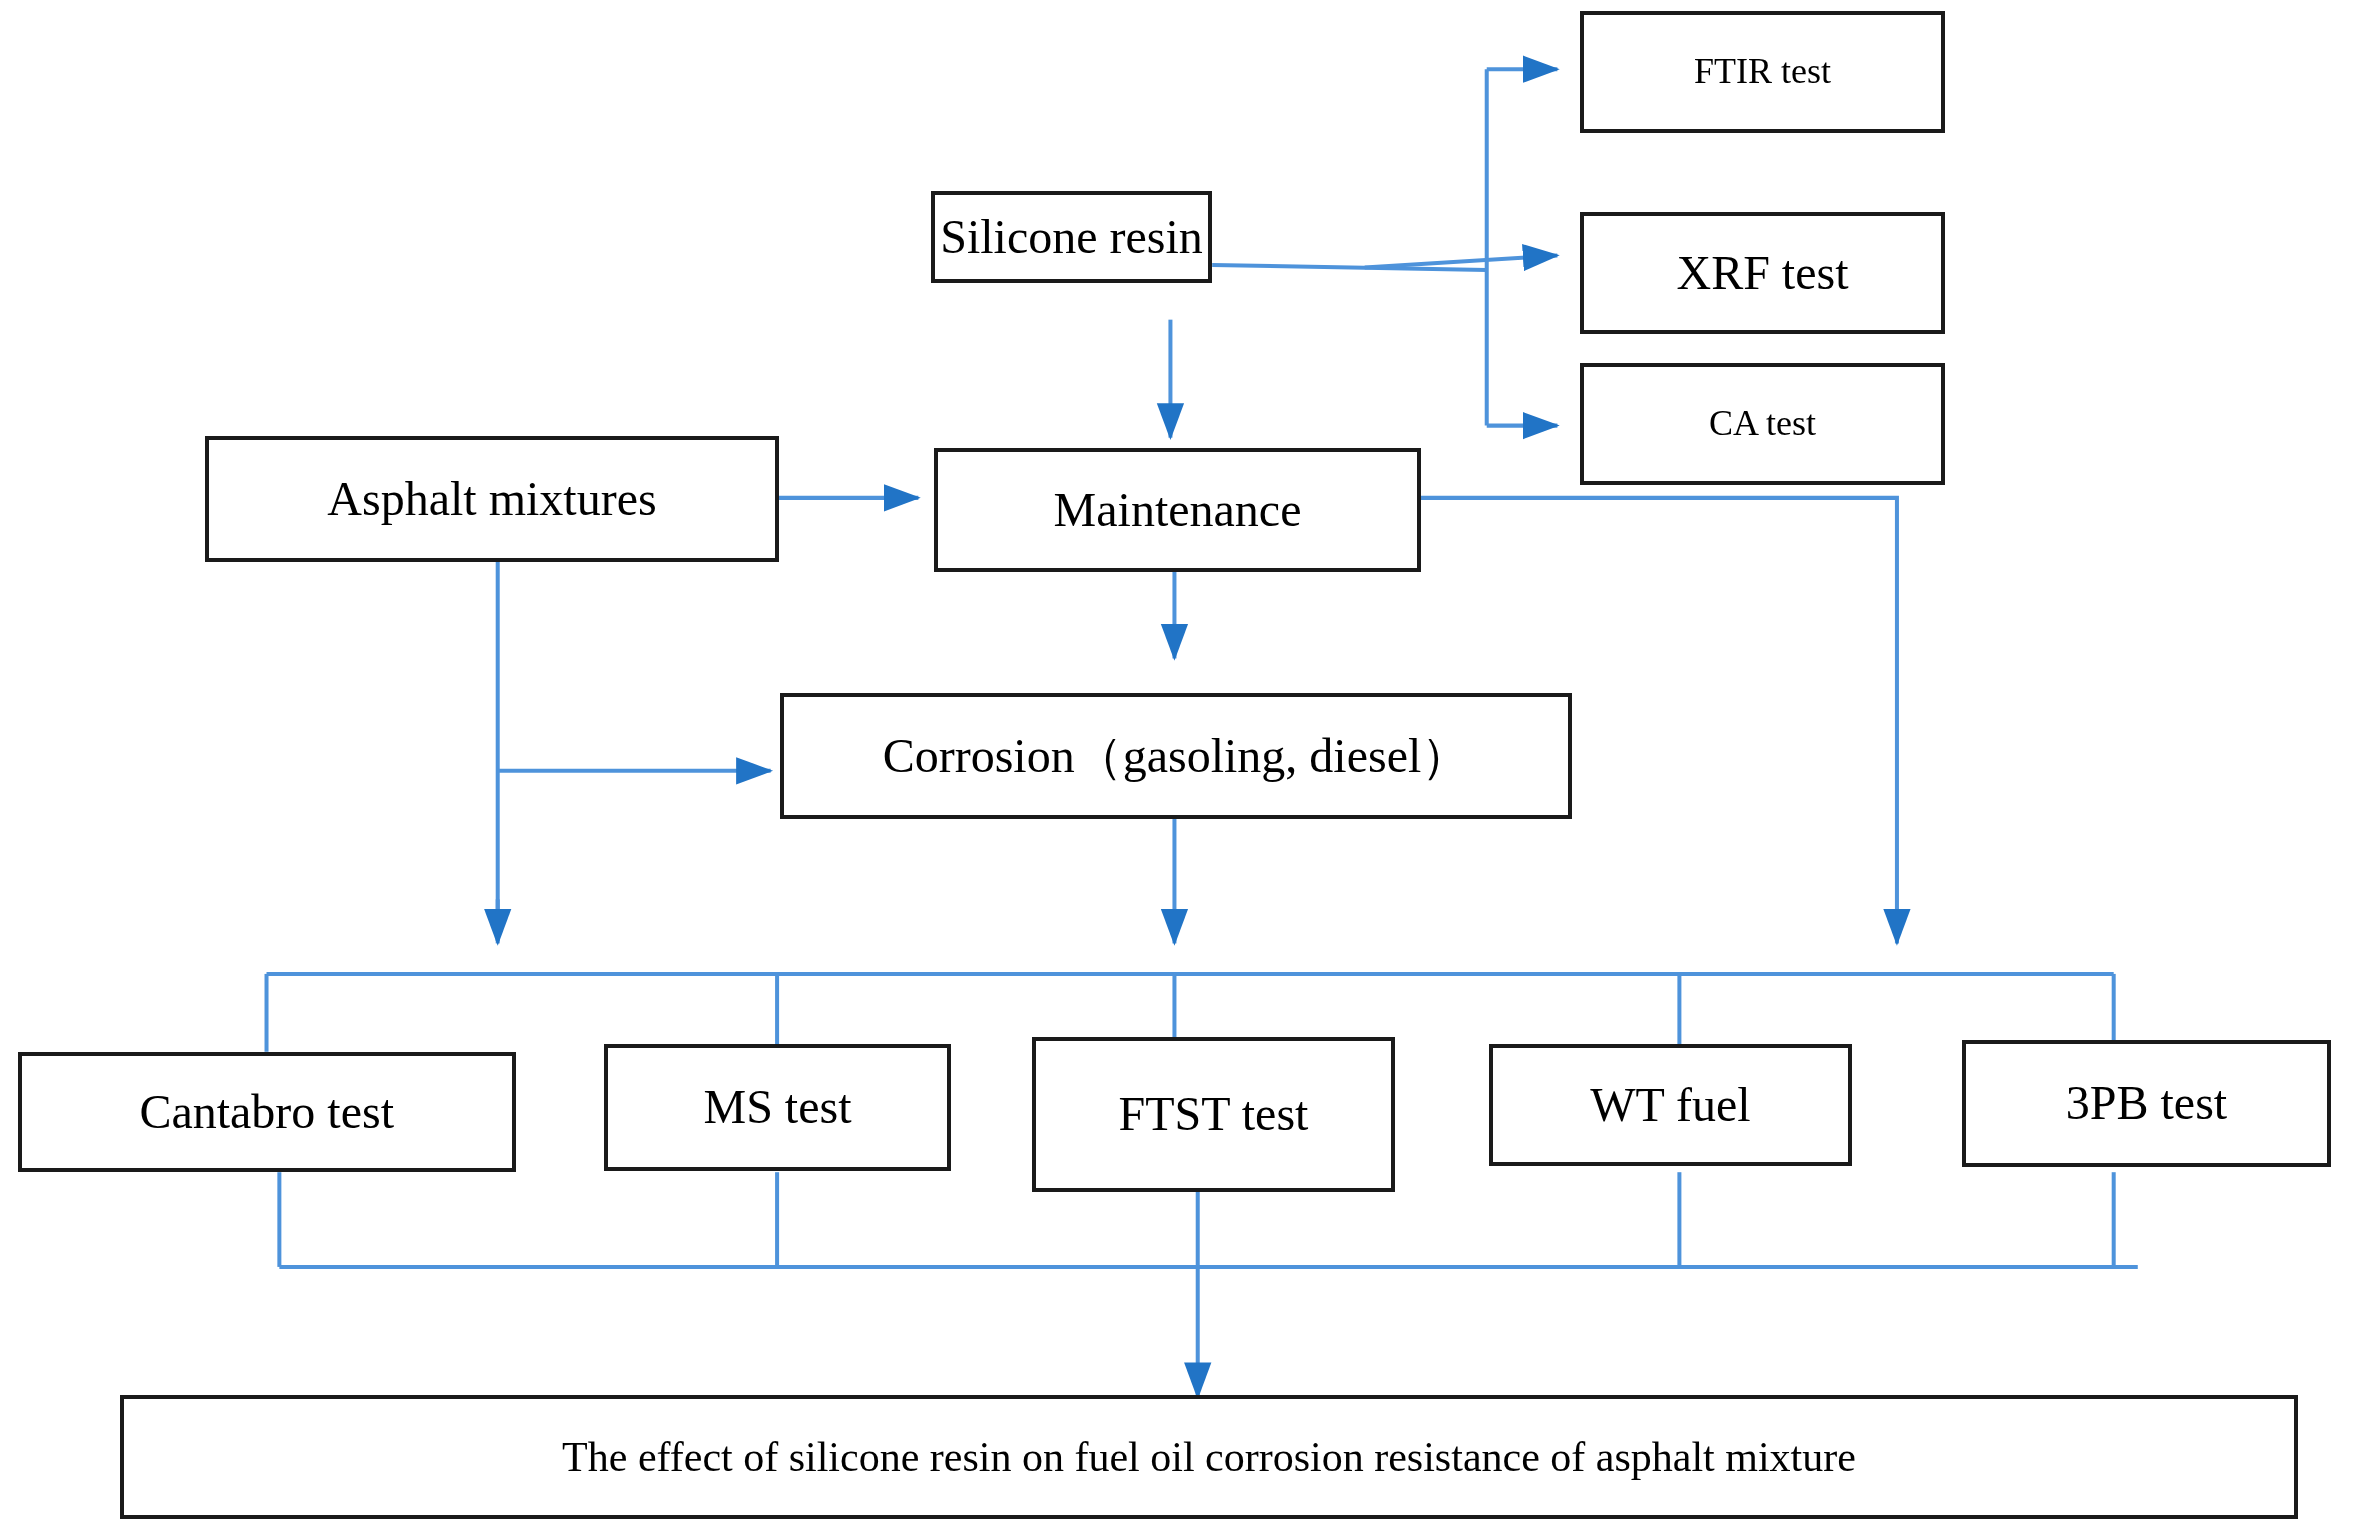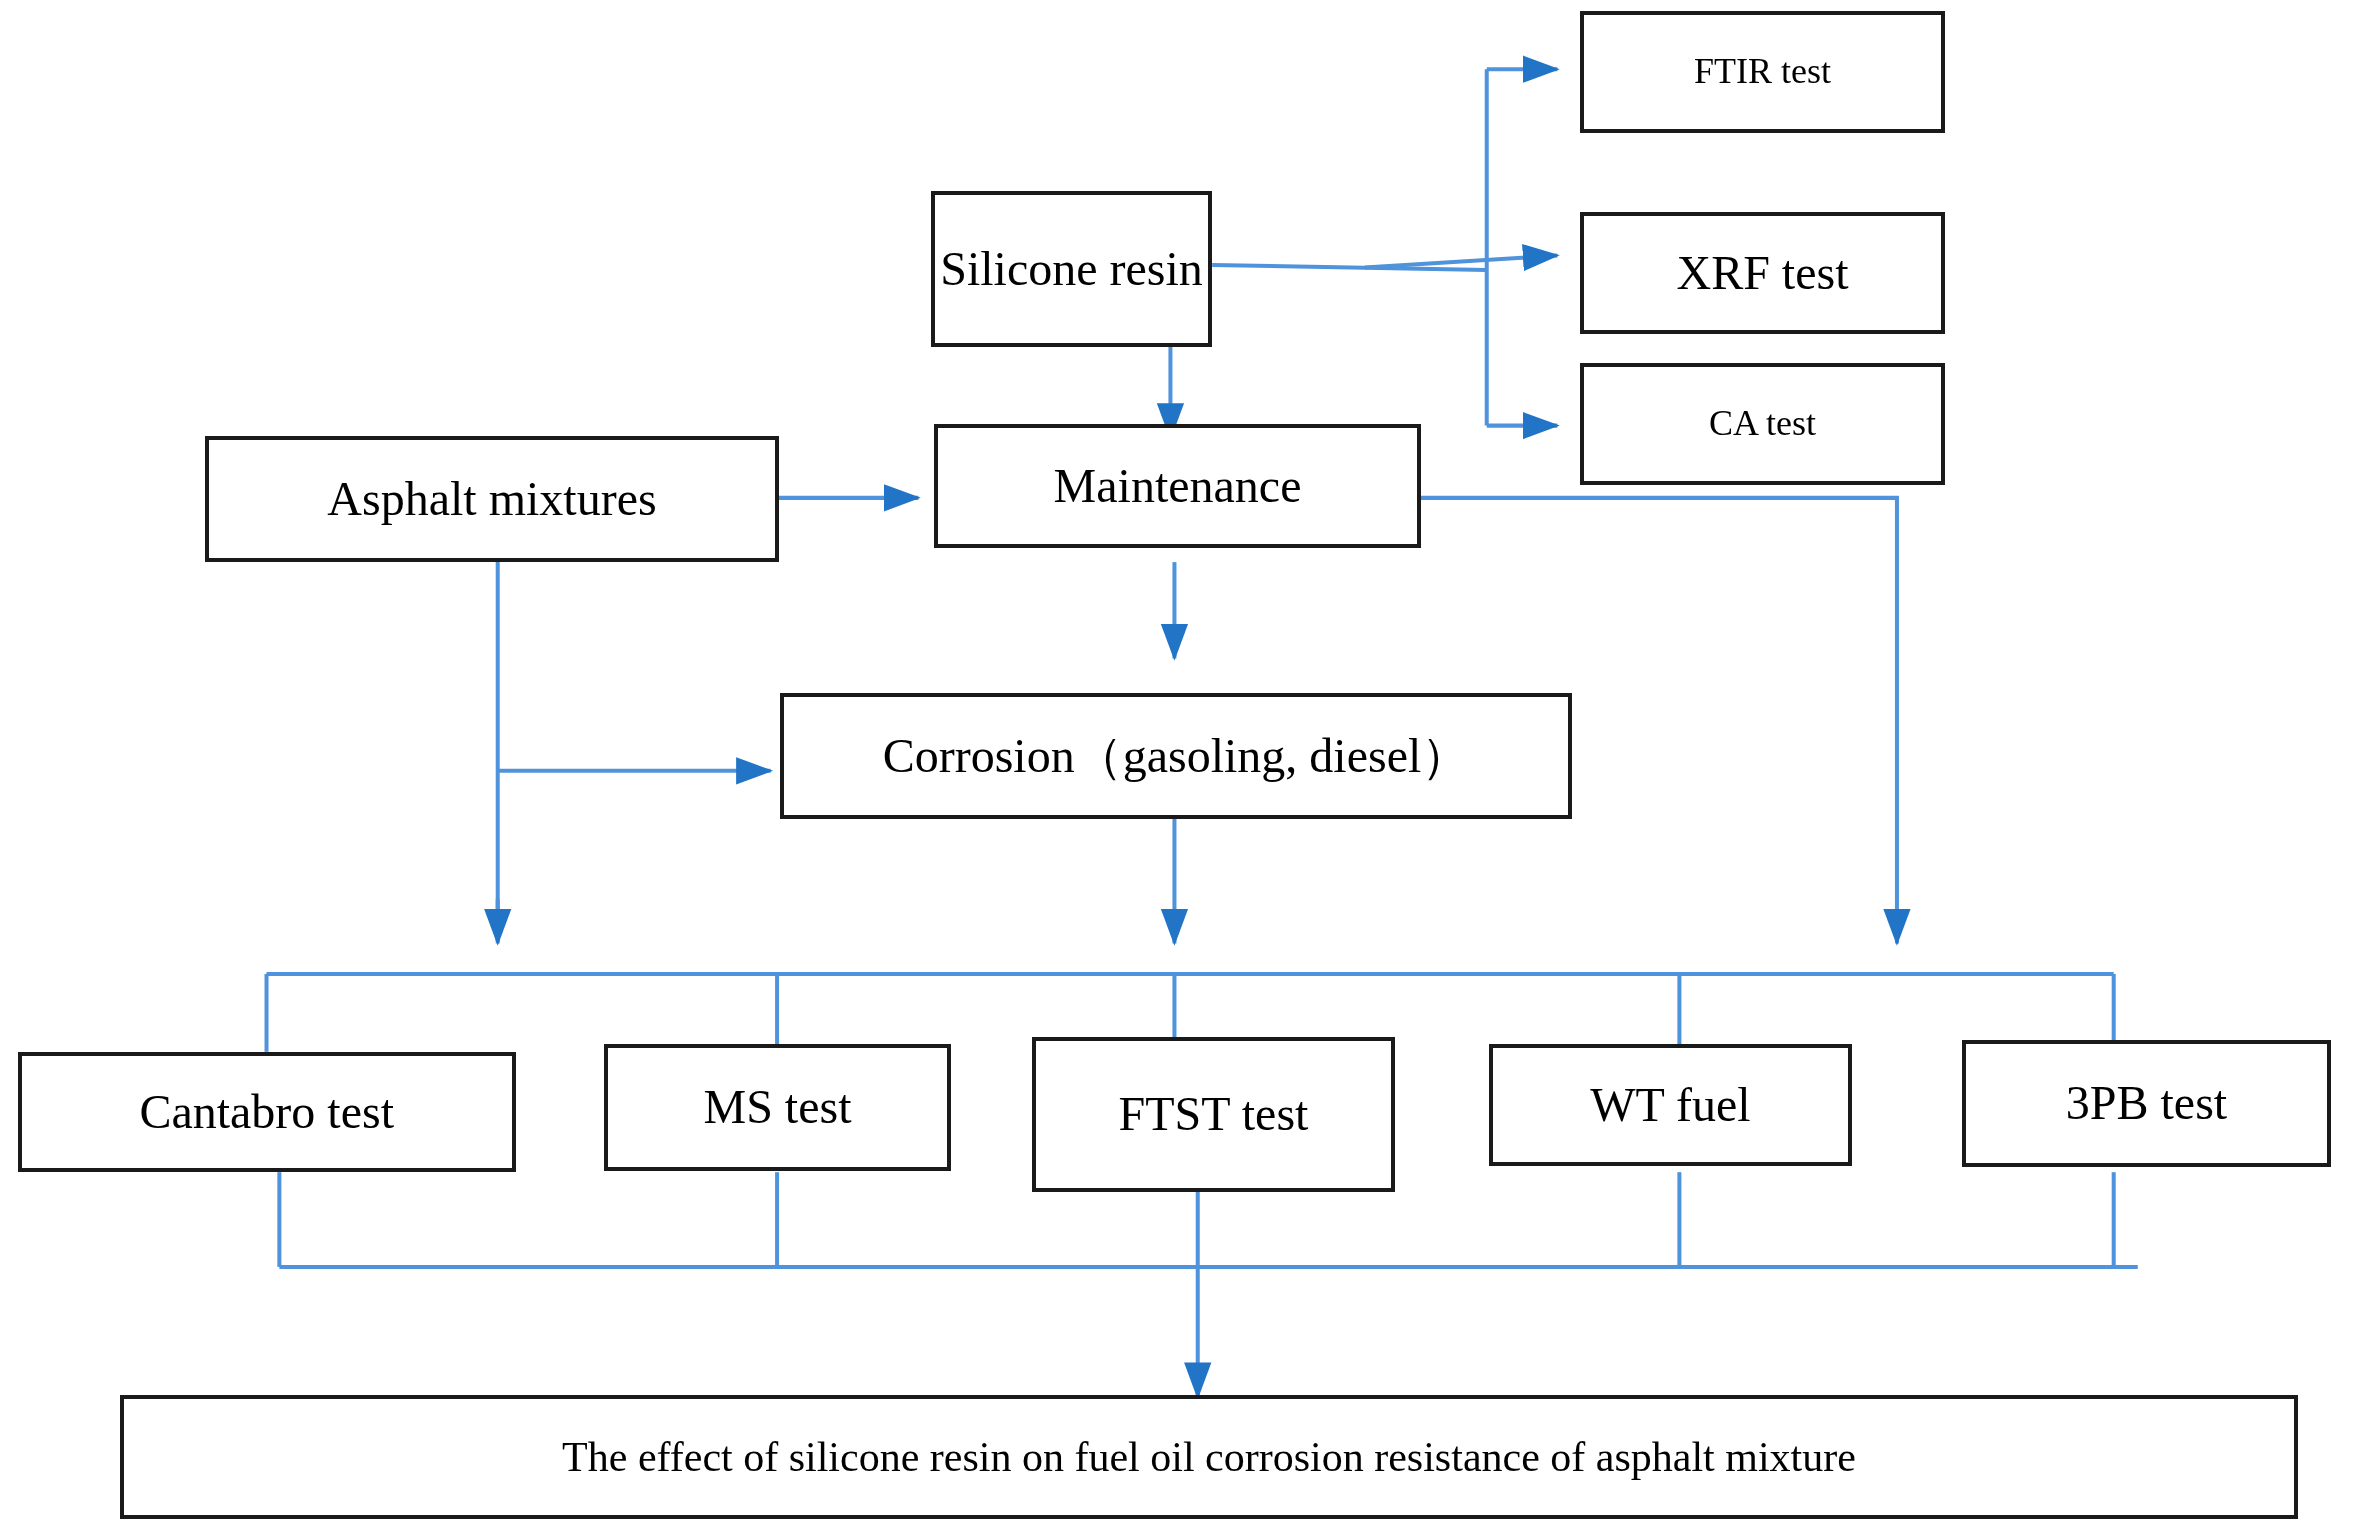--- a/index.html
+++ b/index.html
@@ -108,29 +108,29 @@
   </div>
 
   <div class="node" style="left:1580px; top:193px; width:365px; height:122px; font-size:48px;margin-top:19px;">
     <span class="lbl">XRF test</span>
   </div>
 
   <div class="node" style="left:1580px; top:363px; width:365px; height:122px; font-size:36px;">
     <span class="lbl">CA test</span>
   </div>
 
-  <div class="node" style="left:931px; top:191px; width:281px; height:156px; font-size:48px;">
+  <div class="node" style="left:931px; top:191px; width:281px; height:92px; font-size:48px;">
     <span class="lbl">Silicone resin</span>
   </div>
 
   <div class="node" style="left:205px; top:436px; width:574px; height:126px; font-size:48px;">
     <span class="lbl">Asphalt mixtures</span>
   </div>
 
-  <div class="node" style="left:934px; top:424px; width:487px; height:124px; font-size:48px;">
+  <div class="node" style="left:934px; top:448px; width:487px; height:124px; font-size:48px;">
     <span class="lbl">Maintenance</span>
   </div>
 
   <div class="node" style="left:780px; top:693px; width:792px; height:126px; font-size:48px;">
     <span class="lbl">Corrosion（gasoling, diesel）</span>
   </div>
 
   <div class="node" style="left:17.7px; top:1052px; width:498px; height:120px; font-size:48px;">
     <span class="lbl">Cantabro test</span>
   </div>

